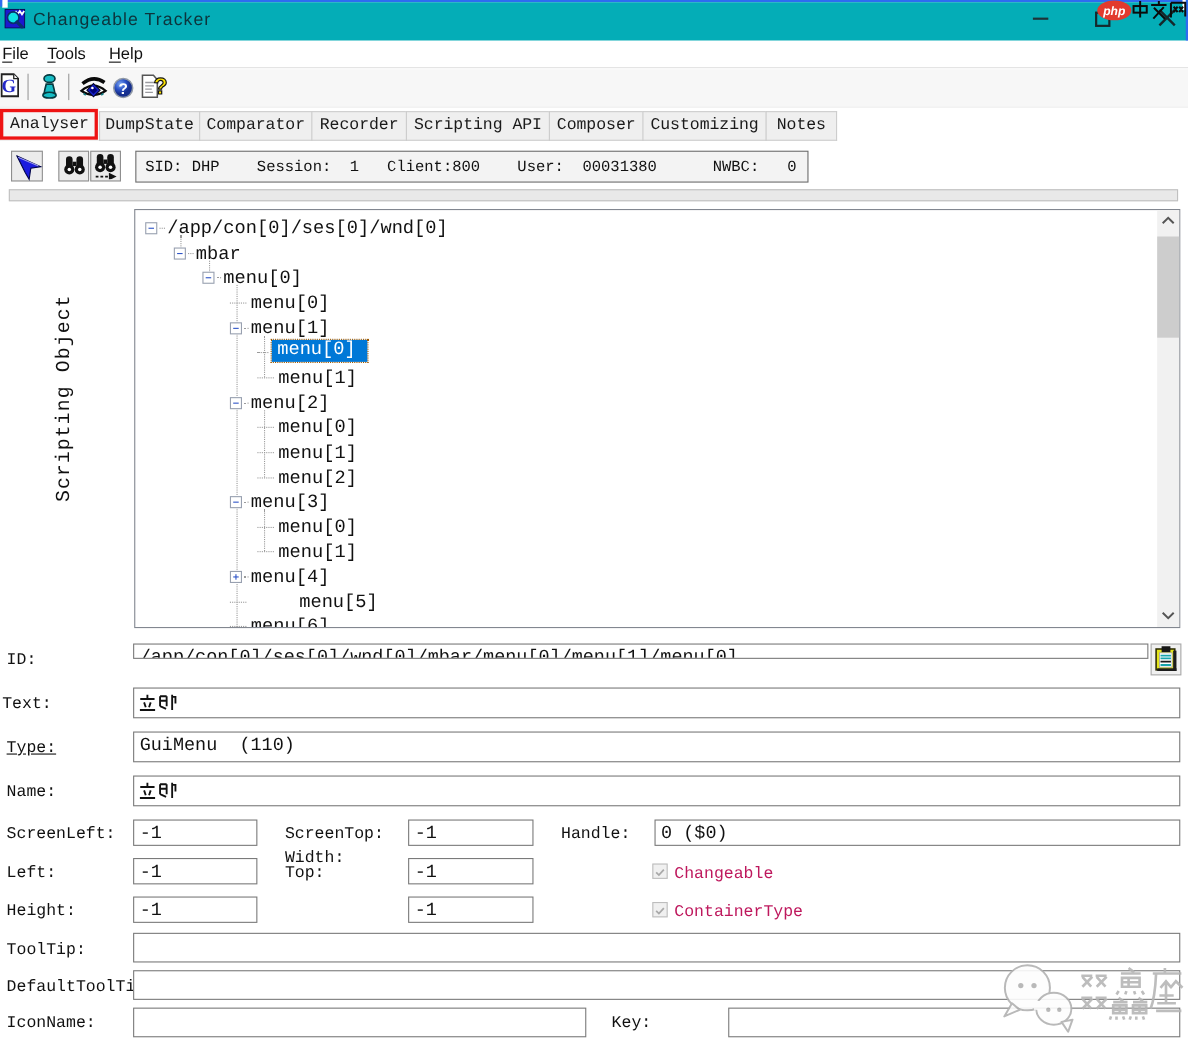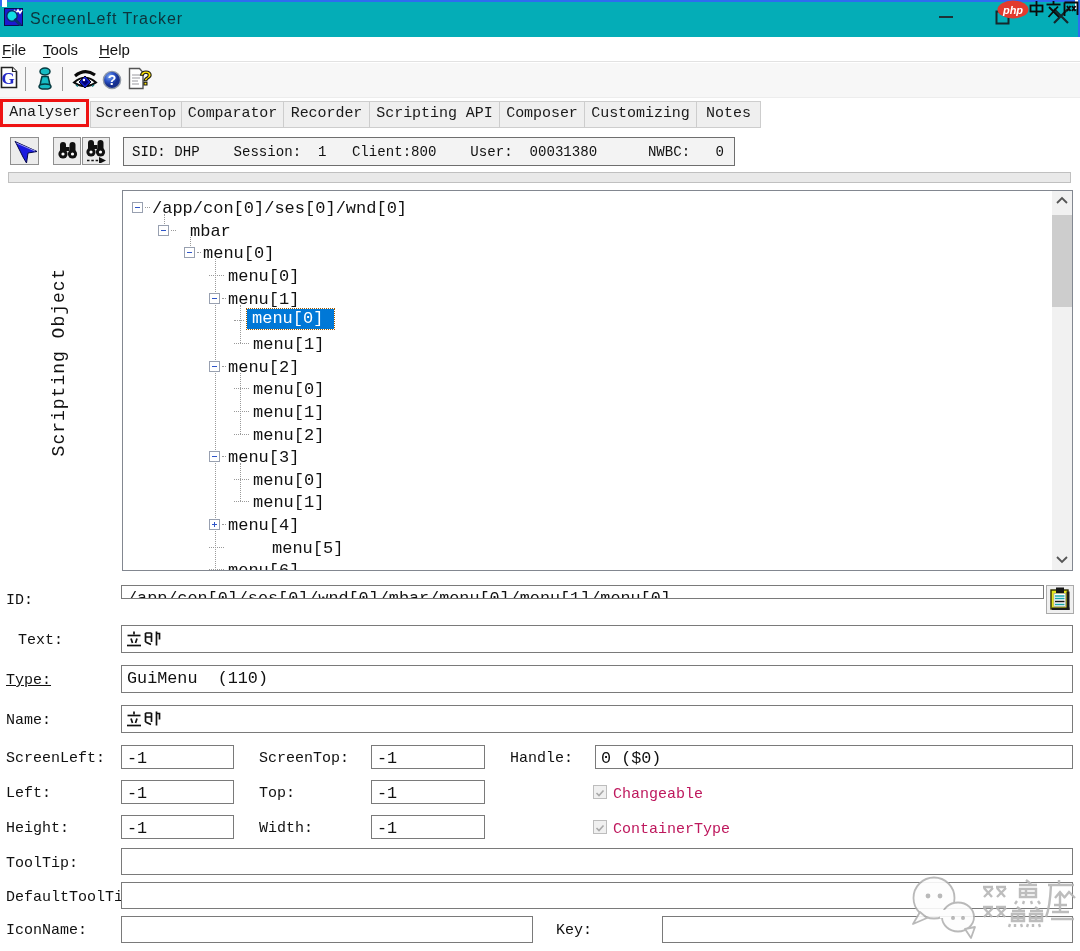--- a/index.html
+++ b/index.html
@@ -49,33 +49,33 @@
   .cbtext { position:absolute; font:15px "Liberation Mono", monospace; color:#be185d; }
 </style>
 </head>
 <body>
 <div class="abs" id="topline"></div>
 <div class="abs" id="titlebar"></div>
 <div class="abs" id="rightblue"></div>
 <div class="abs" style="left:1075px; top:0px; width:3px; height:9px; background:#fff;"></div>
 <div class="abs" style="left:2px; top:0px; width:5px; height:7px; background:#fff;"></div>
 <div class="abs" style="left:0px; top:0px; width:2px; height:6px; background:#2e6cf0;"></div>
-<div class="abs" id="titletext">ScreenLeft Tracker</div>
+<div class="abs" id="titletext">Changeable Tracker</div>
 <div class="abs" id="menubar">
   <span class="mi" style="left:2px;"><u>F</u>ile</span>
   <span class="mi" style="left:43px;"><u>T</u>ools</span>
   <span class="mi" style="left:99px;"><u>H</u>elp</span>
 </div>
 <div class="abs" id="toolbar">
   <div class="tsep" style="left:25px;"></div>
   <div class="tsep" style="left:62px;"></div>
 </div>
 <div class="abs" id="tabrow">
   <div class="tab" style="left:0px; width:91px;">Analyser</div>
-  <div class="tab" style="left:90px; width:92px;">ScreenTop</div>
+  <div class="tab" style="left:90px; width:92px;">DumpState</div>
   <div class="tab" style="left:181px; width:103px;">Comparator</div>
   <div class="tab" style="left:283px; width:87px;">Recorder</div>
   <div class="tab" style="left:369px; width:131px;">Scripting API</div>
   <div class="tab" style="left:499px; width:86px;">Composer</div>
   <div class="tab" style="left:584px; width:113px;">Customizing</div>
   <div class="tab" style="left:696px; width:65px;">Notes</div>
   <div id="tabline"></div>
   <div class="tab tabactive" style="left:0px; width:90px;">Analyser</div>
   <div id="redbox"></div>
 </div>
@@ -90,21 +90,21 @@
 <div class="vline" style="left:190px; top:237px; height:15px;"></div>
 <div class="vline" style="left:215px; top:259px; height:311px;"></div>
 <div class="vline" style="left:240px; top:305px; height:38px;"></div>
 <div class="vline" style="left:240px; top:373px; height:61px;"></div>
 <div class="vline" style="left:240px; top:463px; height:38px;"></div>
 <div class="pm" style="left:132px; top:202px;"></div>
 <div class="hline" style="left:145px; top:207px; width:5px;"></div>
 <div class="trow" style="left:152px; top:199px;">/app/con[0]/ses[0]/wnd[0]</div>
 <div class="pm" style="left:158px; top:225px;"></div>
 <div class="hline" style="left:171px; top:230px; width:5px;"></div>
-<div class="trow" style="left:190px; top:222px;font-family:Liberation Mono, monospace;">mbar</div>
+<div class="trow" style="left:178px; top:222px;font-family:Liberation Mono, monospace;">mbar</div>
 <div class="pm" style="left:184px; top:247px;"></div>
 <div class="hline" style="left:197px; top:252px; width:4px;"></div>
 <div class="trow" style="left:203px; top:244px;">menu[0]</div>
 <div class="hline" style="left:209px; top:275px; width:15px;"></div>
 <div class="trow" style="left:228px; top:267px;">menu[0]</div>
 <div class="pm" style="left:209px; top:293px;"></div>
 <div class="hline" style="left:222px; top:298px; width:4px;"></div>
 <div class="trow" style="left:228px; top:290px;">menu[1]</div>
 <div class="hline" style="left:234px; top:320px; width:10px;"></div>
 <div id="treesel" style="left:247px; top:309px;">menu[0]</div>
@@ -131,39 +131,39 @@
 <div class="trow" style="left:228px; top:516px;">menu[4]</div>
 <div class="hline" style="left:209px; top:547px; width:15px;"></div>
 <div class="trow" style="left:228px; top:539px;padding-left:44px;">menu[5]</div>
 <div class="hline" style="left:209px; top:569px; width:15px;"></div>
 <div class="trow" style="left:228px; top:561px; height:9px; overflow:hidden;">menu[6]</div>
 <div class="abs" id="sbar"></div>
 <div class="abs" id="sthumb"></div>
 
 <div class="flabel" style="left:6px; top:592px;">ID:</div>
 <div class="field" style="left:121px; top:585px; width:923px; height:14px;">/app/con[0]/ses[0]/wnd[0]/mbar/menu[0]/menu[1]/menu[0]</div>
-<div class="flabel" style="left:18px; top:632px;">Text:</div>
+<div class="flabel" style="left:2px; top:632px;">Text:</div>
 <div class="field" style="left:121px; top:625px; width:952px; height:28px;"></div>
 <div class="flabel" style="left:6px; top:672px;text-decoration:underline;">Type:</div>
 <div class="field" style="left:121px; top:665px; width:952px; height:28px;">GuiMenu  (110)</div>
 <div class="flabel" style="left:6px; top:712px;">Name:</div>
 <div class="field" style="left:121px; top:705px; width:952px; height:28px;"></div>
 <div class="flabel" style="left:6px; top:750px;">ScreenLeft:</div>
 <div class="field" style="left:121px; top:745px; width:113px; height:24px;">-1</div>
 <div class="flabel" style="left:259px; top:750px;">ScreenTop:</div>
 <div class="field" style="left:371px; top:745px; width:114px; height:24px;">-1</div>
 <div class="flabel" style="left:510px; top:750px;">Handle:</div>
 <div class="field" style="left:595px; top:745px; width:478px; height:24px;">0 ($0)</div>
 <div class="flabel" style="left:6px; top:785px;">Left:</div>
 <div class="field" style="left:121px; top:780px; width:113px; height:24px;">-1</div>
 <div class="flabel" style="left:259px; top:785px;">Top:</div>
 <div class="field" style="left:371px; top:780px; width:114px; height:24px;">-1</div>
 <div class="flabel" style="left:6px; top:820px;">Height:</div>
 <div class="field" style="left:121px; top:815px; width:113px; height:24px;">-1</div>
-<div class="flabel" style="left:259px; top:820px;">Width:</div>
+<div class="flabel" style="left:259px; top:772px;">Width:</div>
 <div class="field" style="left:371px; top:815px; width:114px; height:24px;">-1</div>
 <div class="cbox" style="left:593px; top:785px;"><svg width="12" height="12" viewBox="0 0 12 12">
       <path d="M2.5 6 L5 8.5 L9.5 3.5" stroke="#a9a9a9" stroke-width="1.6" fill="none"></path>
     </svg></div>
 <div class="cbtext" style="left:613px; top:786px;">Changeable</div>
 <div class="cbox" style="left:593px; top:820px;"><svg width="12" height="12" viewBox="0 0 12 12">
       <path d="M2.5 6 L5 8.5 L9.5 3.5" stroke="#a9a9a9" stroke-width="1.6" fill="none"></path>
     </svg></div>
 <div class="cbtext" style="left:613px; top:821px;">ContainerType</div>
 <div class="flabel" style="left:6px; top:855px;">ToolTip:</div>

